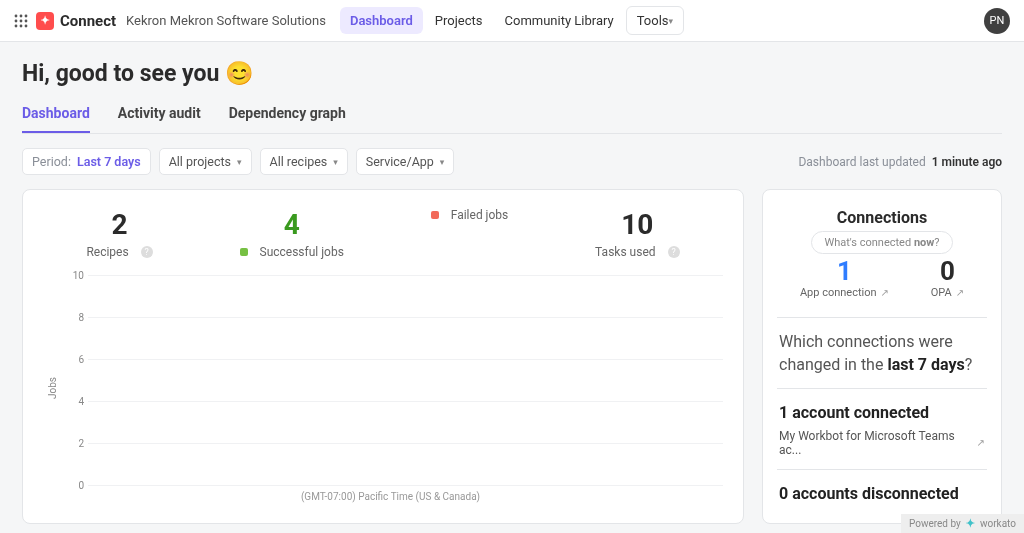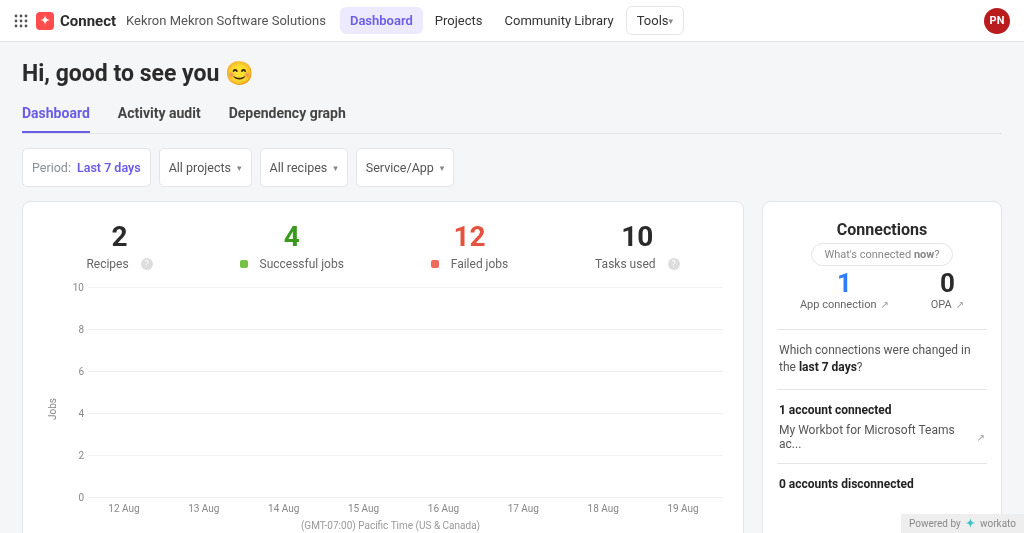--- a/index.html
+++ b/index.html
@@ -13,30 +13,30 @@
   .topbar{display:flex;align-items:center;height:42px;padding:0 14px;background:#fff;border-bottom:1px solid var(--border)}
   .apps-icon svg{display:block}
   .logo{display:flex;align-items:center;gap:6px;margin:0 10px 0 8px;font-weight:700;font-size:15px}
   .logo-badge{width:18px;height:18px;border-radius:4px;background:#ff4d4d;display:flex;align-items:center;justify-content:center;color:#fff;font-size:11px}
   .org{color:#555;font-size:13px;margin-right:14px}
   .nav{display:flex;align-items:center;gap:2px}
   .nav-item{padding:6px 10px;border-radius:6px;font-size:13px;color:#333;cursor:pointer}
   .nav-item.active{background:#edeaff;color:var(--purple);font-weight:600}
   .nav-item.tools{border:1px solid var(--border);display:flex;align-items:center;gap:0}
   .spacer{flex:1}
-  .avatar{width:26px;height:26px;border-radius:50%;background:#b91c1c;color:#fff;display:flex;align-items:center;justify-content:center;font-size:11px;font-weight:700}
+  .avatar{width:26px;height:26px;border-radius:50%;background:#404040;color:#fff;display:flex;align-items:center;justify-content:center;font-size:11px;font-weight:400}
   
   .page{padding:16px 22px}
   .greeting{font-size:23px;font-weight:700;margin:2px 0 14px}
   .tabs{display:flex;gap:28px;border-bottom:1px solid var(--border);margin-bottom:14px}
   .tab{font-size:14px;font-weight:700;color:#444;padding:4px 0 10px;cursor:pointer}
   .tab.active{color:var(--purple);border-bottom:2px solid var(--purple)}
   
   .filters{display:flex;align-items:center;gap:8px;margin-bottom:14px}
-  .chip{border:1px solid var(--border);background:#fff;border-radius:5px;padding:11px 9px;font-size:12.5px;color:#555;display:flex;align-items:center;gap:6px;cursor:pointer}
+  .chip{border:1px solid var(--border);background:#fff;border-radius:5px;padding:5px 9px;font-size:12.5px;color:#555;display:flex;align-items:center;gap:6px;cursor:pointer}
   .chip.period{color:var(--muted)}
   .chip.period .period-val{color:var(--purple);font-weight:600}
   .caret{font-size:9px;color:#888}
   .updated{margin-left:auto;color:var(--muted);font-size:12px}
   .updated b{color:#333;font-weight:600}
   
   .cards{display:flex;gap:18px}
   .card{background:#fff;border:1px solid var(--border);border-radius:8px}
   .card-main{flex:1;padding:18px 20px 12px}
   .card-side{width:240px;padding:18px 16px}
@@ -68,21 +68,21 @@
   .tz{text-align:center;font-size:10px;color:#999;margin-top:6px}
   
   .side-title{font-size:16px;font-weight:700;text-align:center;margin-bottom:4px}
   .side-sub{font-size:11px;color:#888;text-align:center;border:1px solid var(--border);border-radius:14px;padding:4px 12px;margin:0 auto 2px;display:table}
   .side-stats{display:flex;justify-content:space-around;text-align:center;margin-bottom:18px}
   .side-val{font-size:26px;font-weight:700}
   .side-val.blue{color:var(--blue)}
   .side-lbl{font-size:11px;color:#666;display:flex;align-items:center;gap:4px;justify-content:center}
   .ext{font-size:10px;color:#999}
   .side-divider{border-top:1px solid var(--border);margin:12px -2px}
-  .side-text{font-size:12px;color:#555;line-height:1.45}
+  .side-text{font-size:16px;color:#555;line-height:1.45}
   .side-text b{color:#222}
   .side-item{display:flex;justify-content:flex-end;align-items:center;font-size:12px;color:#555;margin-top:4px}
   
   .powered{position:fixed;right:0;bottom:0;background:#eee;font-size:10px;color:#888;padding:3px 8px;display:flex;align-items:center;gap:5px}
   .workato-mark{color:#3fc1c9;font-weight:700;font-size:11px}
 </style>
 </head>
 <body>
 
 <div class="topbar">
@@ -138,20 +138,23 @@
         <span class="caret">▾</span>
       </span>
     <span class="chip">
         <span>All recipes</span>
         <span class="caret">▾</span>
       </span>
     <span class="chip">
         <span>Service/App</span>
         <span class="caret">▾</span>
       </span>
+    <span class="updated">
+      <span>Dashboard last updated</span>&nbsp;&nbsp;<b>1 minute ago</b>
+    </span>
   </div>
 
   <div class="cards">
 
     <div class="card card-main">
       <div class="stats">
         <div>
           <div class="stat-val">2</div>
           <div class="stat-lbl">
               <span>Recipes</span>
@@ -159,21 +162,20 @@
             </div>
         </div>
         <div>
           <div class="stat-val stat-green">4</div>
           <div class="stat-lbl">
               <span class="dot g"></span>
               <span>Successful jobs</span>
             </div>
         </div>
         <div>
-          <div class="stat-val stat-red">12</div>
           <div class="stat-lbl">
               <span class="dot r"></span>
               <span>Failed jobs</span>
             </div>
         </div>
         <div>
           <div class="stat-val">10</div>
           <div class="stat-lbl">
               <span>Tasks used</span>
               <span class="qmark">?</span>
@@ -223,30 +225,20 @@
                   </div>
                 </div>
                 <div class="bar-slot">
                   <div class="bar-col">
                     <div class="seg g" style="height: 30%;"></div>
                     <div class="seg r" style="height: 30%;"></div>
                   </div>
                 </div>
               </div>
             </div>
-          <div class="xaxis" id="xaxis">
-              <div class="xtick">12 Aug</div>
-              <div class="xtick">13 Aug</div>
-              <div class="xtick">14 Aug</div>
-              <div class="xtick">15 Aug</div>
-              <div class="xtick">16 Aug</div>
-              <div class="xtick">17 Aug</div>
-              <div class="xtick">18 Aug</div>
-              <div class="xtick">19 Aug</div>
-            </div>
           <div class="tz">(GMT-07:00) Pacific Time (US &amp; Canada)</div>
         </div>
       </div>
     </div>
 
     <div class="card card-side">
       <div class="side-title">Connections</div>
       <div class="side-sub">
         <span>What's connected </span>
           <b>now</b>

